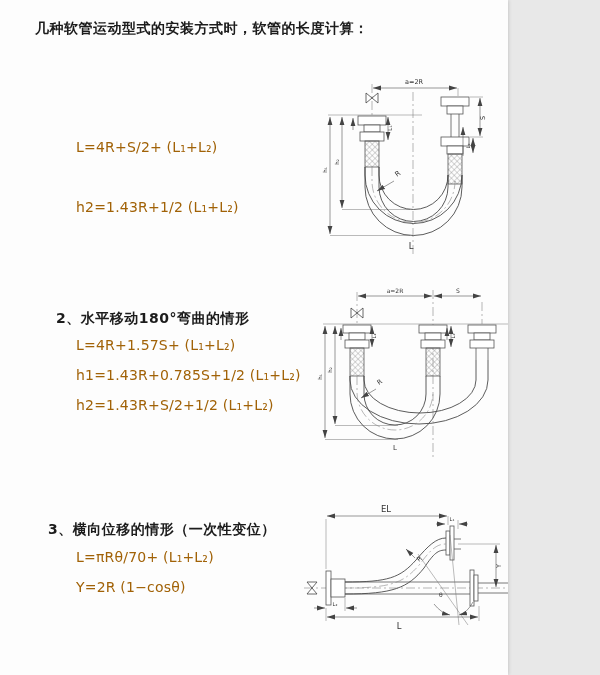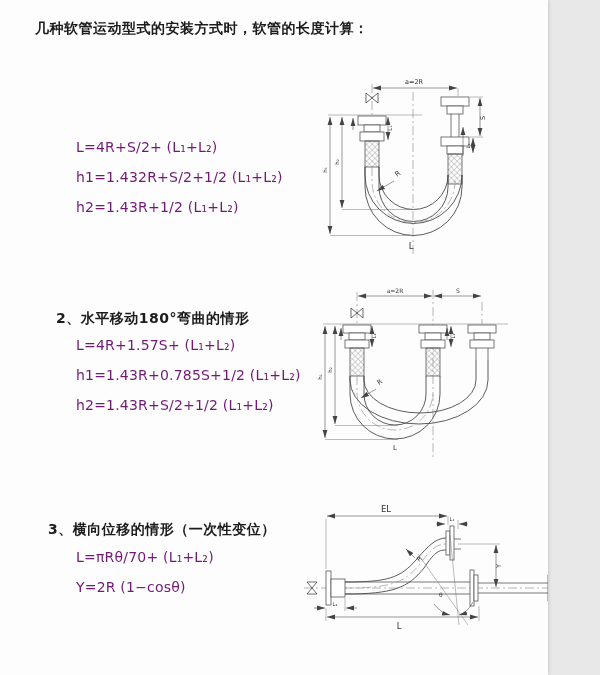--- a/index.html
+++ b/index.html
@@ -1,42 +1,41 @@
 <!DOCTYPE html>
 <html><head>
 <meta charset="utf-8">
 <style>
   html,body{margin:0;padding:0;background:#e8e8e8;}
   .page{
-    position:relative;width:548px;height:675px;background:#fdfdfd;
+    position:relative;width:508px;height:675px;background:#fdfdfd;
     font-family:"DejaVu Sans","Liberation Sans",sans-serif;color:#1c1c1c;overflow:hidden;
     box-shadow:0 0 4px rgba(0,0,0,.2);
   }
   .title{position:absolute;left:35px;top:20px;font-size:14px;font-weight:700;letter-spacing:.5px;}
   .sec-head{position:absolute;font-size:14px;font-weight:700;letter-spacing:.5px;}
-  .formula{position:absolute;font-size:14px;font-weight:400;color:#701a75;letter-spacing:.2px;}
+  .formula{position:absolute;font-size:14px;font-weight:400;color:#a16207;letter-spacing:.2px;}
   .diag{position:absolute;}
   svg text{fill:#333;font-family:"DejaVu Sans","Liberation Sans",sans-serif;}
   svg .ln{stroke:#555;stroke-width:.8;fill:none;}
   svg .thin{stroke:#777;stroke-width:.5;fill:none;}
   svg .cl{stroke:#888;stroke-width:.6;fill:none;stroke-dasharray:9 3 2 3;}
   svg .fit{stroke:#555;stroke-width:.8;fill:#fff;}
   svg .hose{stroke:#4a4a4a;stroke-width:.9;fill:none;}
   svg .dim{stroke:#555;stroke-width:.6;fill:none;}
   svg .valve{stroke:#444;stroke-width:.8;fill:#fff;}
 </style>
 </head>
 <body>
 
 <div class="page">
 
   <div class="title">几种软管运动型式的安装方式时，软管的长度计算：</div>
 
   <div class="formula" style="left:76px;top:139px;">L=4R+S/2+ (L₁+L₂)</div>
-  <div class="formula" style="left:76px;top:169px;">h1=1.432R+S/2+1/2 (L₁+L₂)</div>
   <div class="formula" style="left:76px;top:199px;">h2=1.43R+1/2 (L₁+L₂)</div>
 
   <div class="sec-head" style="left:56px;top:310px;">2、水平移动180°弯曲的情形</div>
   <div class="formula" style="left:76px;top:337px;">L=4R+1.57S+ (L₁+L₂)</div>
   <div class="formula" style="left:76px;top:367px;">h1=1.43R+0.785S+1/2 (L₁+L₂)</div>
   <div class="formula" style="left:76px;top:397px;">h2=1.43R+S/2+1/2 (L₁+L₂)</div>
 
   <div class="sec-head" style="left:48px;top:521px;">3、横向位移的情形（一次性变位）</div>
   <div class="formula" style="left:76px;top:549px;">L=πRθ/70+ (L₁+L₂)</div>
   <div class="formula" style="left:76px;top:579px;">Y=2R (1−cosθ)</div>

